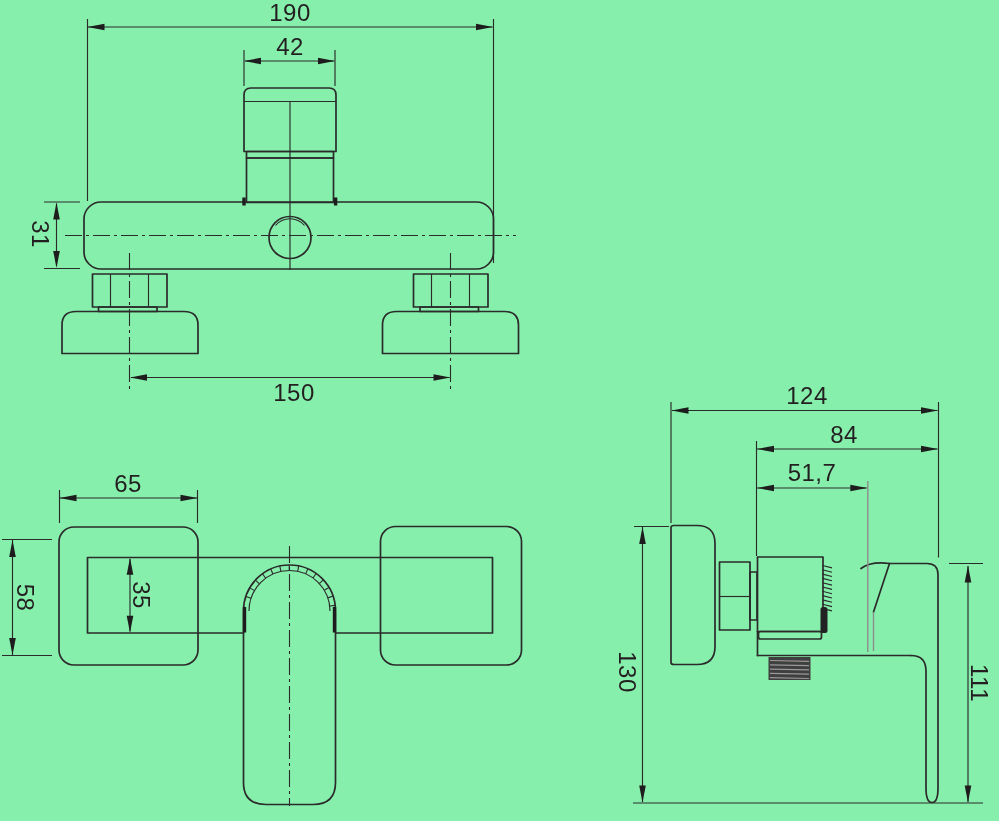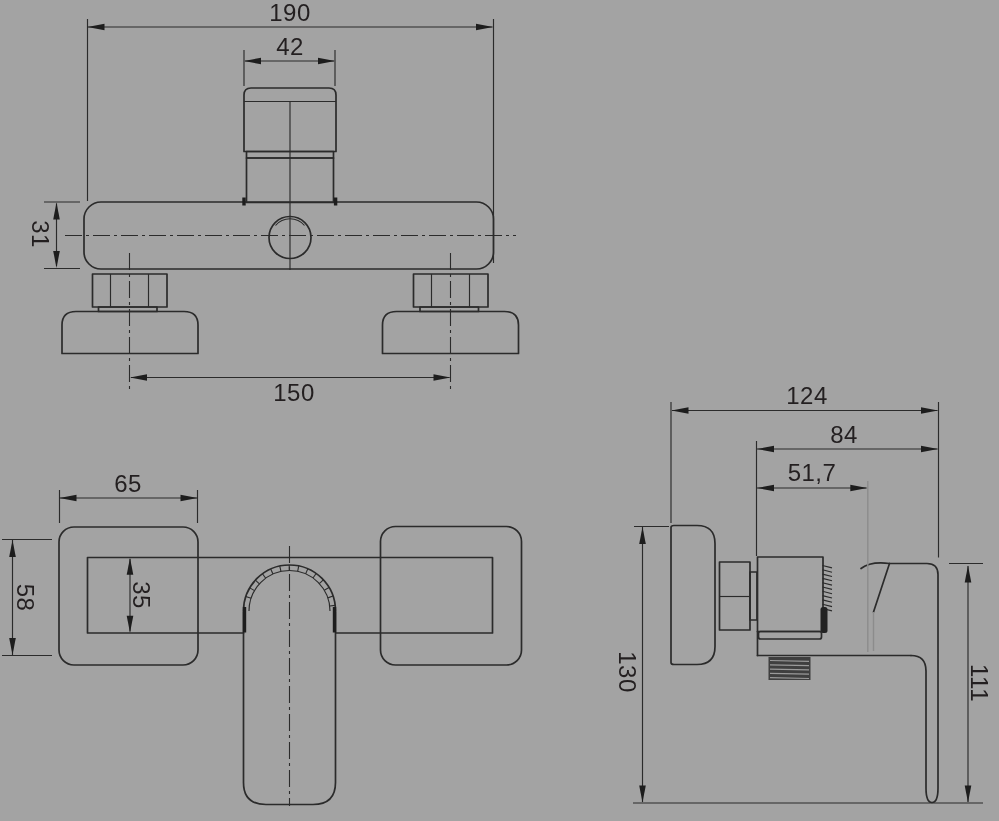--- a/index.html
+++ b/index.html
@@ -1,19 +1,19 @@
 <!DOCTYPE html>
 <html><head>
 <meta charset="utf-8">
 <style>
   html,body{margin:0;padding:0;background:#ffffff;}
   .sheet{
     position:relative;
     width:999px;height:821px;
-    background:#a3a3a3;
+    background:#86efac;
     overflow:hidden;
     font-family:"Liberation Sans", sans-serif;
   }
   svg{position:absolute;left:0;top:0;}
   .outline{fill:none;stroke:#2b2b2b;stroke-width:1.7;stroke-linejoin:round;stroke-linecap:round;}
   .thin{fill:none;stroke:#2b2b2b;stroke-width:1.15;stroke-linecap:butt;}
   .lite{fill:none;stroke:#8c8c8c;stroke-width:1.4;}
   .heavy{fill:none;stroke:#1d1d1d;stroke-width:3.4;}
   .cl{fill:none;stroke:#2b2b2b;stroke-width:1.1;stroke-dasharray:17 4 3 4;}
   .dimtxt{

